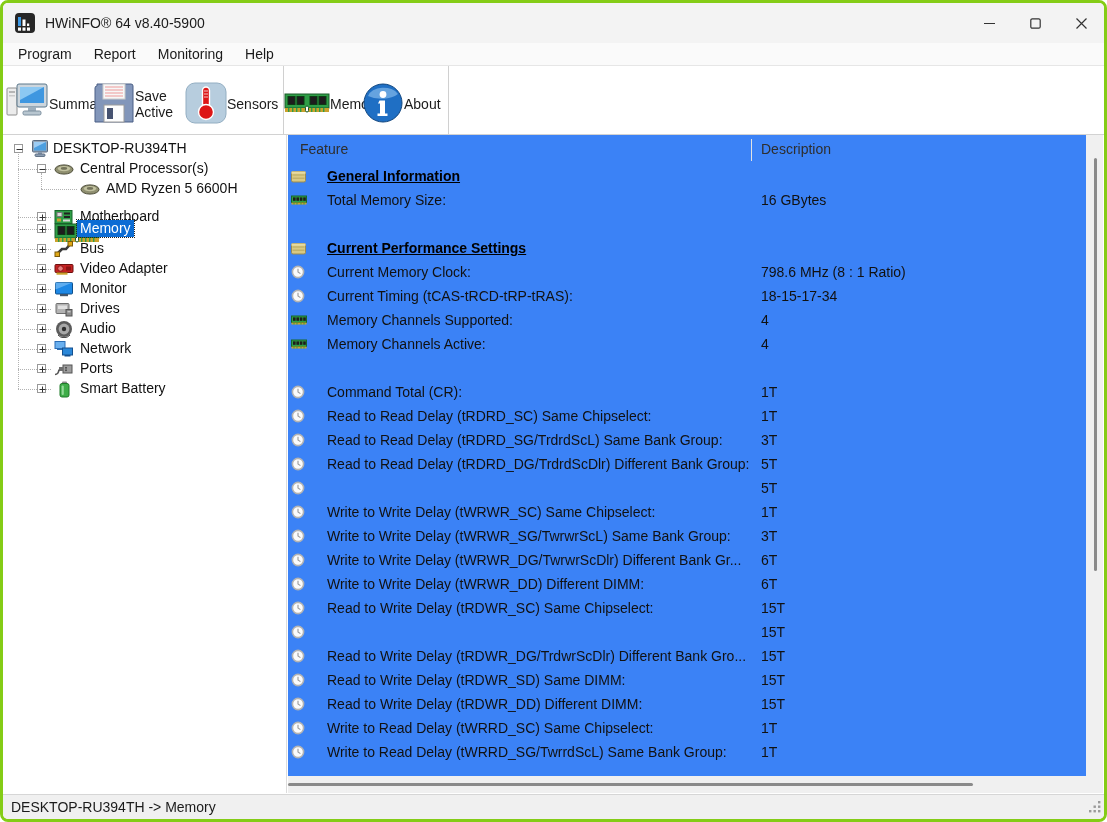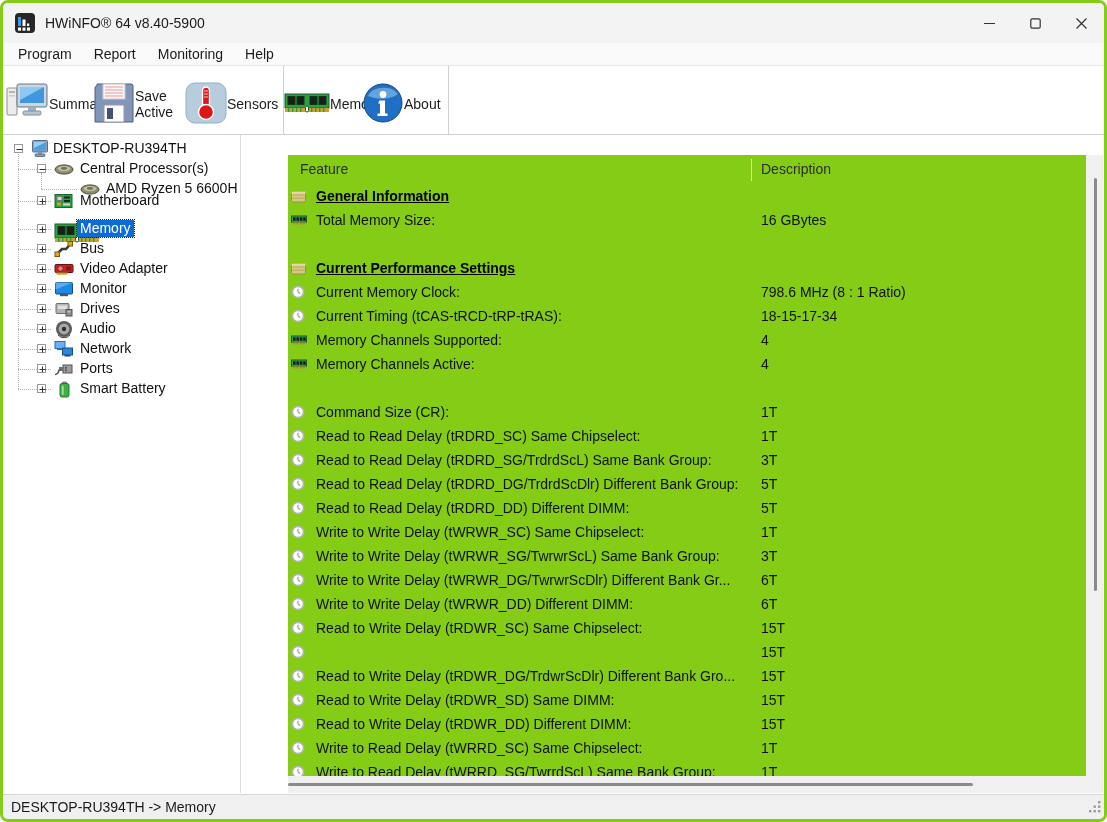--- a/index.html
+++ b/index.html
@@ -17,38 +17,38 @@
            border-bottom:1px solid #e6e6e6;display:flex;align-items:center;padding-left:4px;}
   .menu-item{padding:0 11px;font-size:14px;color:#1b1b1b;}
   
   .toolbar{position:absolute;top:63px;left:0;right:0;height:69px;background:#fff;
            border-bottom:1px solid #d2d2d2;display:flex;align-items:stretch;padding-left:2px;}
   .tb{display:flex;flex-direction:row;align-items:center;justify-content:flex-start;padding-top:6px;}
   .tb .tb-icon{height:44px;display:flex;align-items:center;justify-content:center;}
   .tb .tb-label{font-size:14px;color:#1b1b1b;margin-top:1px;}
   .tb-sep{width:1px;background:#d0d0d0;margin:0;}
   
-  .tree-panel{position:absolute;left:1px;top:132px;width:237px;bottom:26px;background:#fff;
+  .tree-panel{position:absolute;left:1px;top:132px;width:283px;bottom:26px;background:#fff;
               border-right:1px solid #dcdcdc;overflow:hidden;}
   .tree-row{position:absolute;height:20px;left:0;right:0;}
   .tree-box{position:absolute;width:9px;height:9px;top:5px;background:#fff;border:1px solid #999;}
   .tree-box svg{position:absolute;left:0;top:0;}
   .tree-icon{position:absolute;top:1px;width:20px;height:18px;}
   .tree-label{position:absolute;top:1px;font-size:14px;padding:0 3px;line-height:17px;white-space:nowrap;}
   .tree-label.selected{background:#0c6cd4;color:#fff;outline:1px dotted #222;}
   .dotline-v{position:absolute;width:1px;border-left:1px dotted #b2b2b2;}
   .dotline-h{position:absolute;height:1px;border-top:1px dotted #b2b2b2;}
-  .main-panel{position:absolute;left:285px;top:132px;right:1px;bottom:26px;background:#84cc16;margin-top:20px;}
+  .main-panel{position:absolute;left:285px;top:132px;right:1px;bottom:26px;background:#3b82f6;}
   .col-header{position:absolute;top:3px;left:0;right:17px;height:24px;font-size:14px;color:#2e2e2e;}
   .col-feature{position:absolute;left:12px;top:3px;}
   .col-desc{position:absolute;left:473px;top:3px;}
   .col-sep{position:absolute;left:463px;top:1px;height:22px;width:1px;background:#e2e2e2;}
   .rows{position:absolute;top:29px;left:0;right:17px;bottom:17px;overflow:hidden;}
   .lrow{height:24px;display:flex;align-items:center;font-size:14px;}
-  .cell-feature{width:463px;flex:0 0 463px;display:flex;align-items:center;gap:9px;
+  .cell-feature{width:463px;flex:0 0 463px;display:flex;align-items:center;gap:20px;
                 padding-left:3px;overflow:hidden;white-space:nowrap;}
   .cell-feature .row-icon{flex:0 0 16px;width:16px;display:flex;align-items:center;}
   .cell-value{padding-left:10px;white-space:nowrap;}
   .section-label{font-weight:bold;text-decoration:underline;color:#000;}
   
   .vscroll{position:absolute;top:0;right:0;width:17px;bottom:17px;background:#f0f0f0;}
   .vthumb{position:absolute;left:8px;width:3px;top:23px;height:413px;background:#8a8a8a;border-radius:2px;}
   .hscroll{position:absolute;left:0;right:17px;bottom:0;height:17px;background:#f0f0f0;}
   .hthumb{position:absolute;top:7px;height:3px;left:0;width:685px;background:#8a8a8a;border-radius:2px;}
   .scroll-corner{position:absolute;right:0;bottom:0;width:17px;height:17px;background:#f0f0f0;}
@@ -224,21 +224,21 @@
       </div>
       <div class="tree-row" style="top: 44px;">
         <div class="dotline-h" style="top: 10px; left: 37px; width: 36px;"></div>
         <span class="tree-icon" style="left: 76px;"><svg width="20" height="18" viewBox="0 0 20 18">
             <ellipse cx="10" cy="9.5" rx="9" ry="4.6" fill="#8f8f70" stroke="#4d4d38"></ellipse>
             <ellipse cx="10" cy="8.6" rx="6.2" ry="2.7" fill="#c2c2a0"></ellipse>
             <ellipse cx="10" cy="8.4" rx="3.2" ry="1.4" fill="#73735a"></ellipse>
           </svg></span>
         <span class="tree-label" style="left: 99px;">AMD Ryzen 5 6600H</span>
       </div>
-      <div class="tree-row" style="top: 56px;">
+      <div class="tree-row" style="top: 72px;">
         <div class="dotline-h" style="top: 10px; left: 14px; width: 33px;"></div>
         <span class="tree-box" style="left: 33px;">
           <svg width="9" height="9" viewBox="0 0 9 9">
             <line x1="1.5" y1="4.5" x2="7.5" y2="4.5" stroke="#333"></line>
             <line x1="4.5" y1="1.5" x2="4.5" y2="7.5" stroke="#333"></line>
           </svg>
         </span>
         <span class="tree-icon" style="left: 50px;"><svg width="20" height="18" viewBox="0 0 20 18">
             <rect x="1" y="2.5" width="17" height="13" fill="#2e9e46" stroke="#17662a"></rect>
             <rect x="3" y="4.5" width="5" height="4" fill="#d8d8d8" stroke="#777"></rect>
@@ -542,21 +542,21 @@
         </div>
         <div class="lrow"></div>
         <div class="lrow">
           <div class="cell-feature">
             <span class="row-icon">
               <svg width="14" height="14" viewBox="0 0 14 14">
                 <circle cx="7" cy="7" r="5.6" fill="#fbfbfb" stroke="#b3b3b3" stroke-width="1.6"></circle>
                 <path d="M7 3.8 L7 7 L9.4 8.6" stroke="#9a9a9a" stroke-width="1.1" fill="none"></path>
               </svg>
             </span>
-            <span class="feature-label">Command Size (CR):</span>
+            <span class="feature-label">Command Total (CR):</span>
           </div>
           <div class="cell-value">1T</div>
         </div>
         <div class="lrow">
           <div class="cell-feature">
             <span class="row-icon">
               <svg width="14" height="14" viewBox="0 0 14 14">
                 <circle cx="7" cy="7" r="5.6" fill="#fbfbfb" stroke="#b3b3b3" stroke-width="1.6"></circle>
                 <path d="M7 3.8 L7 7 L9.4 8.6" stroke="#9a9a9a" stroke-width="1.1" fill="none"></path>
               </svg>
@@ -590,21 +590,20 @@
           <div class="cell-value">5T</div>
         </div>
         <div class="lrow">
           <div class="cell-feature">
             <span class="row-icon">
               <svg width="14" height="14" viewBox="0 0 14 14">
                 <circle cx="7" cy="7" r="5.6" fill="#fbfbfb" stroke="#b3b3b3" stroke-width="1.6"></circle>
                 <path d="M7 3.8 L7 7 L9.4 8.6" stroke="#9a9a9a" stroke-width="1.1" fill="none"></path>
               </svg>
             </span>
-            <span class="feature-label">Read to Read Delay (tRDRD_DD) Different DIMM:</span>
           </div>
           <div class="cell-value">5T</div>
         </div>
         <div class="lrow">
           <div class="cell-feature">
             <span class="row-icon">
               <svg width="14" height="14" viewBox="0 0 14 14">
                 <circle cx="7" cy="7" r="5.6" fill="#fbfbfb" stroke="#b3b3b3" stroke-width="1.6"></circle>
                 <path d="M7 3.8 L7 7 L9.4 8.6" stroke="#9a9a9a" stroke-width="1.1" fill="none"></path>
               </svg>

